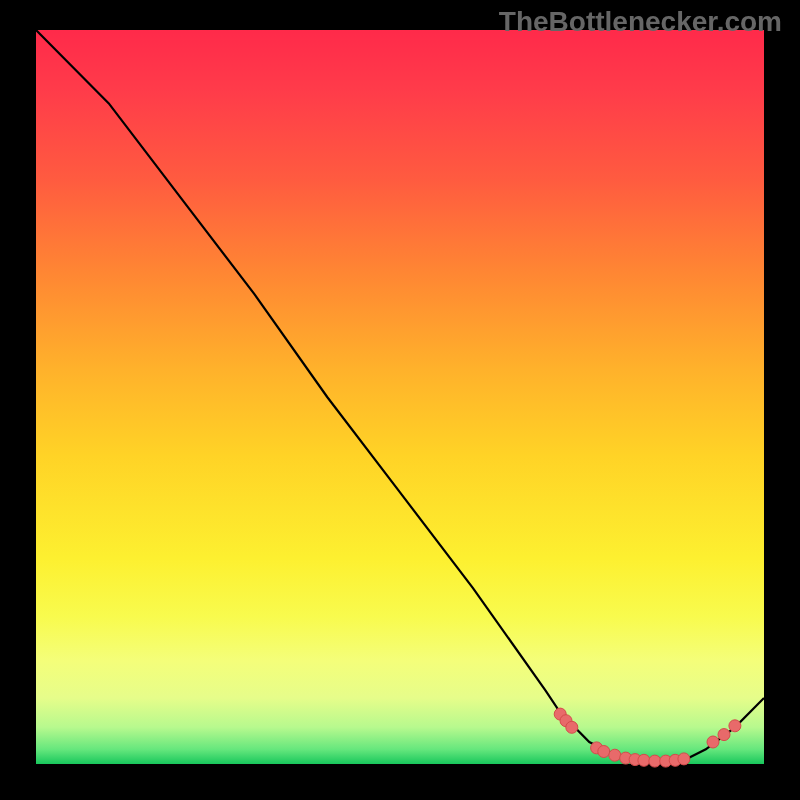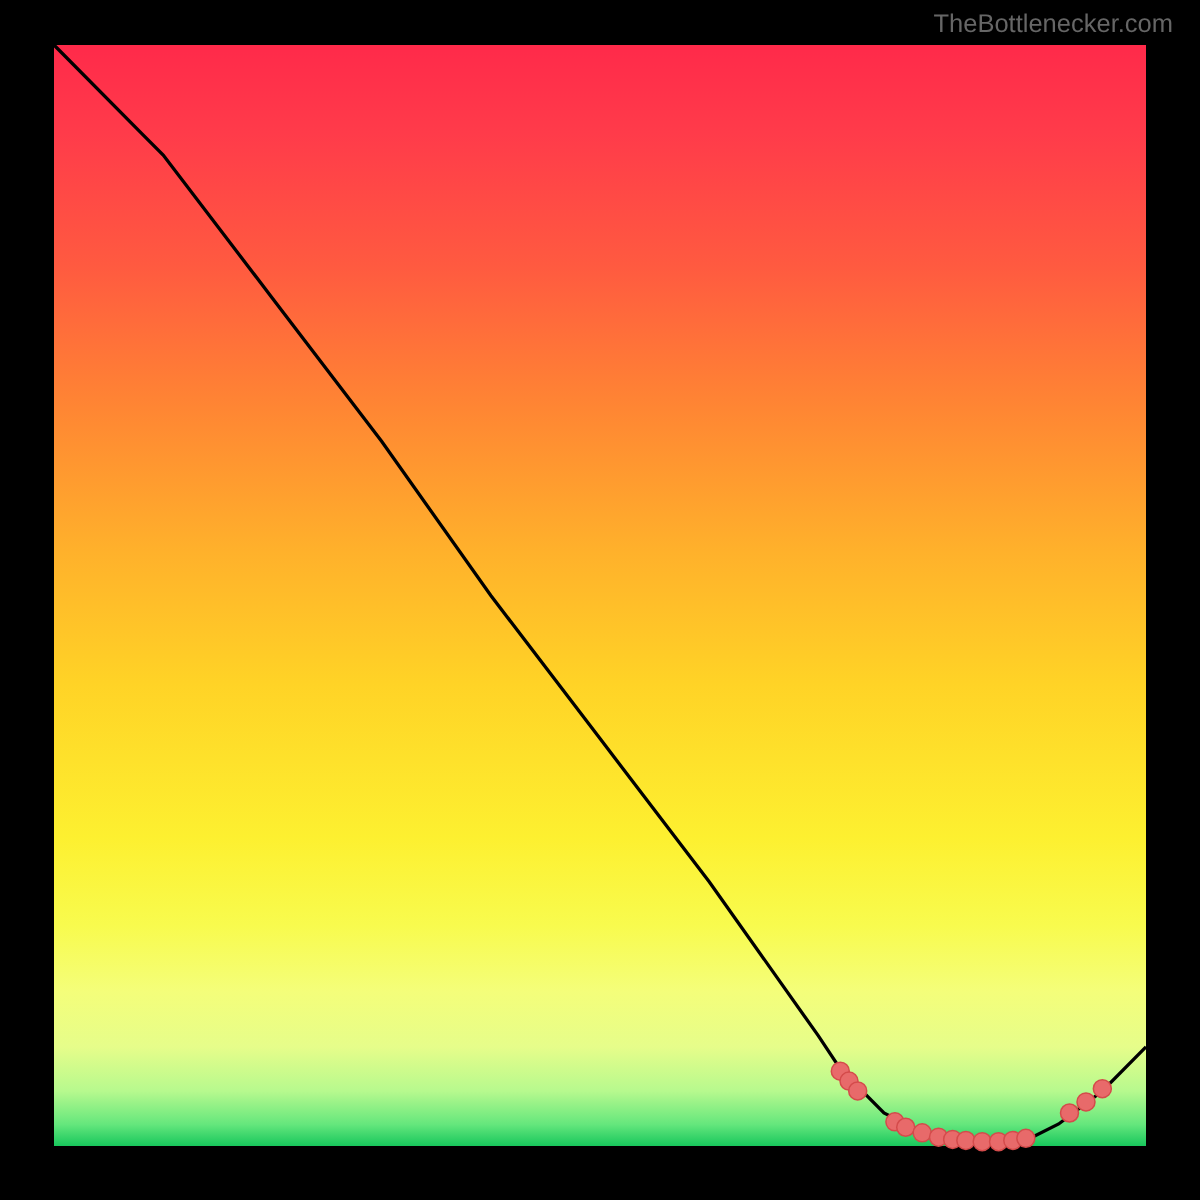--- a/index.html
+++ b/index.html
@@ -15,22 +15,22 @@
     position: relative;
     width: 800px;
     height: 800px;
     background: #000;
   }
   .watermark {
     position: absolute;
     top: 6px;
     right: 18px;
     color: #666;
-    font-size: 17px;
-    font-weight: 400;
+    font-size: 28px;
+    font-weight: 700;
     z-index: 10;
   }
   .plot-area {
     position: absolute;
     left: 36px;
     top: 30px;
     width: 728px;
     height: 734px;
     background: linear-gradient(to bottom,
       #ff2a4a 0%,

